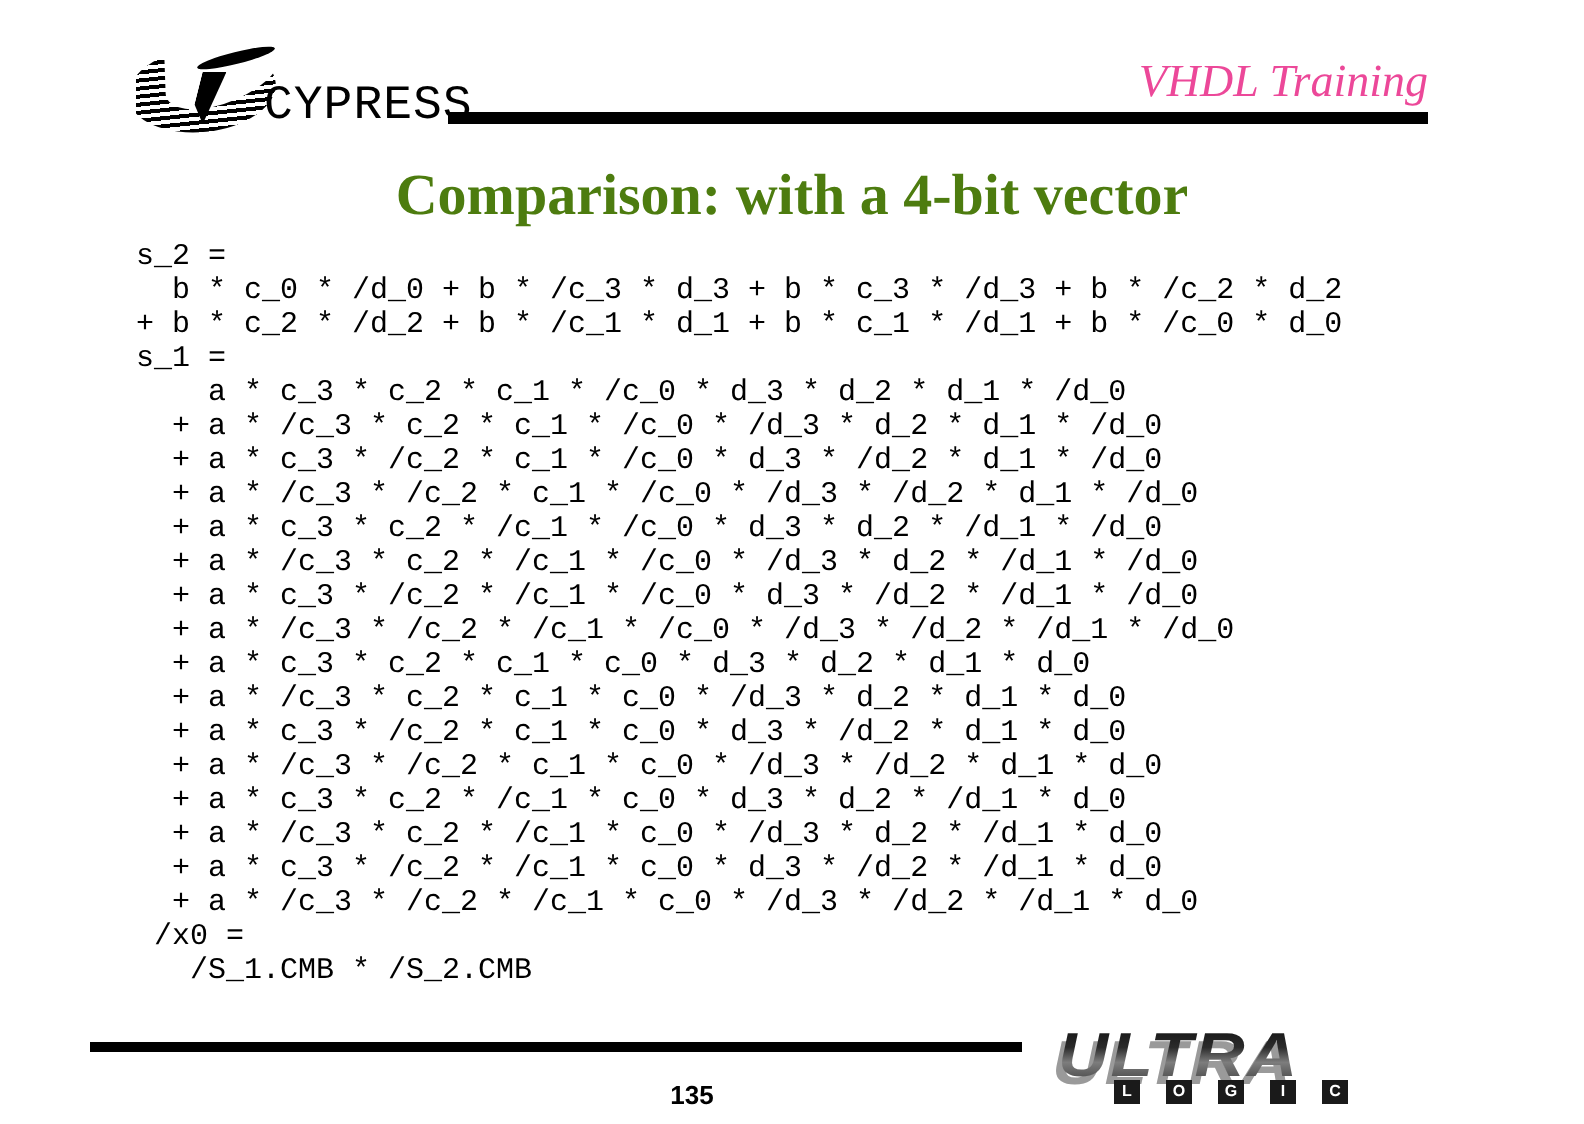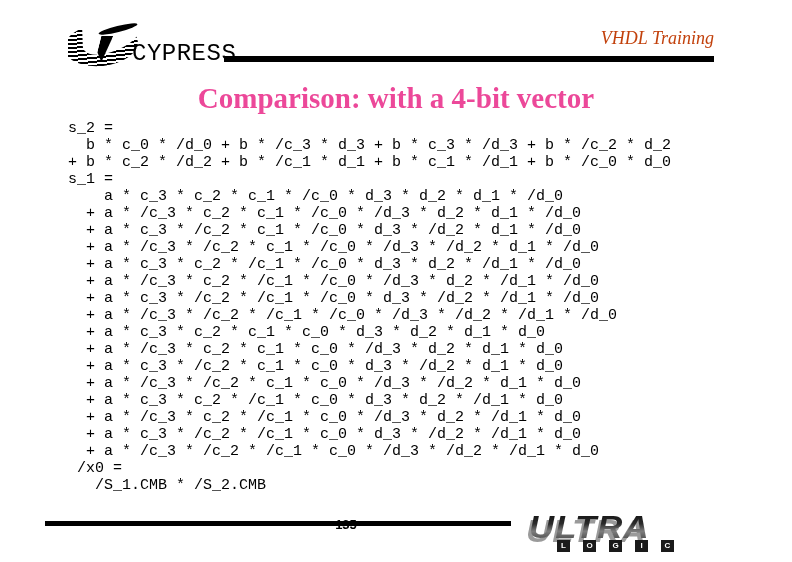--- a/index.html
+++ b/index.html
@@ -95,22 +95,22 @@
     letter-spacing: 0.5px;
     color: #000;
     white-space: nowrap;
   }
   .header-title {
     position: absolute;
     right: 78px;
     top: 28px;
     font-family: "Liberation Serif", serif;
     font-style: italic;
-    font-size: 18px;
-    color: #c2410c;
+    font-size: 23px;
+    color: #ec4899;
     white-space: nowrap;
   }
   .header-rule {
     position: absolute;
     left: 224px;
     top: 56px;
     width: 490px;
     height: 6px;
     background: #000;
   }
@@ -118,21 +118,21 @@
   
   .slide-title {
     position: absolute;
     left: 0;
     top: 82px;
     width: 792px;
     text-align: center;
     font-family: "Liberation Serif", serif;
     font-weight: bold;
     font-size: 29px;
-    color: #ec4899;
+    color: #4d7c0f;
     white-space: nowrap;
   }
 
   
   .code-block {
     position: absolute;
     left: 68px;
     top: 120px;
     width: 716px;
     font-family: "Liberation Mono", "DejaVu Sans Mono", monospace;
@@ -161,21 +161,21 @@
     left: 45px;
     top: 535px;
     font-family: "Liberation Serif", serif;
     font-size: 12.5px;
     color: #000;
     white-space: nowrap;
   }
   .footer-page {
     position: absolute;
     left: 0;
-    top: 517px;
+    top: 540px;
     width: 692px;
     text-align: center;
     font-family: "Liberation Sans", sans-serif;
     font-weight: bold;
     font-size: 13px;
     color: #000;
   }
 
   
   .ultra-logo {

